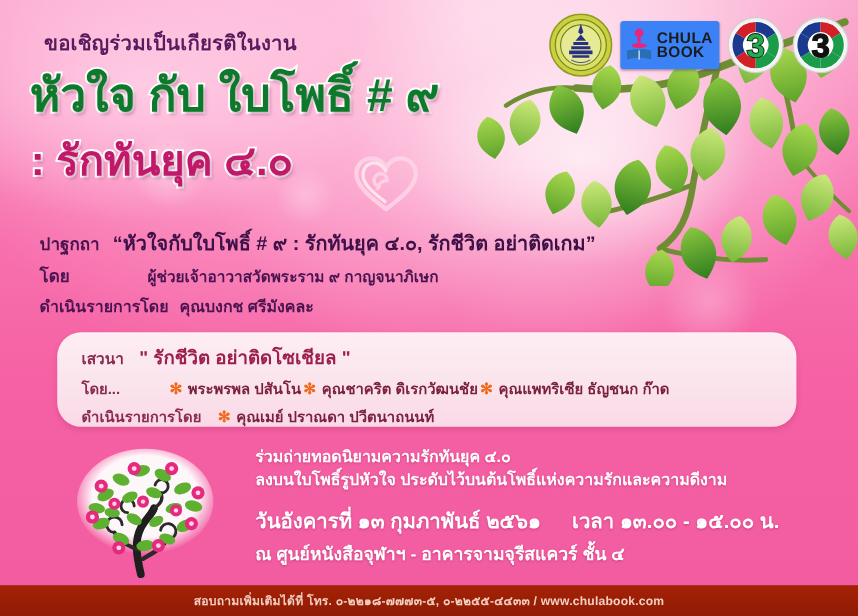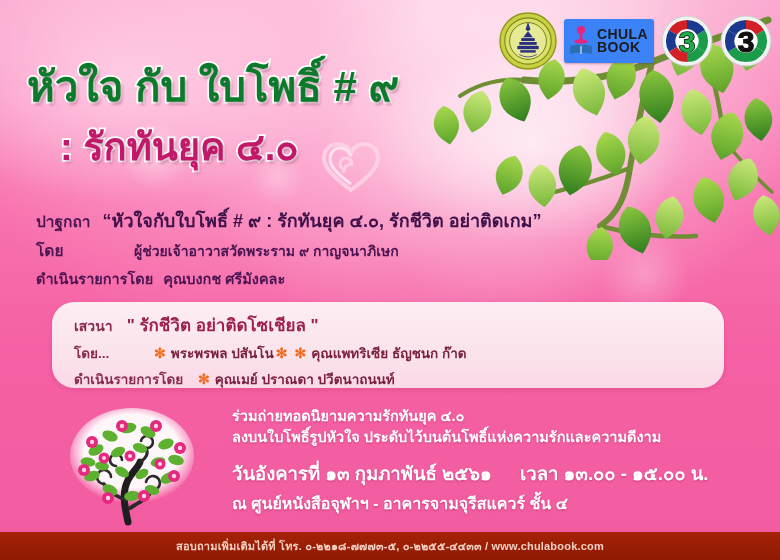--- a/index.html
+++ b/index.html
@@ -46,21 +46,21 @@
   .title-green {
     position:absolute; left:27px; top:66px;
     font-size:42px; font-weight:bold; line-height:1;
     color:#0b7a2a;
     -webkit-text-stroke:3.5px #ffffff;
     paint-order:stroke fill;
     text-shadow:2px 3px 3px rgba(120,20,70,.35);
     white-space:nowrap;
   }
   .title-magenta {
-    position:absolute; left:60px; top:128px;
+    position:absolute; left:28px; top:128px;
     font-size:38px; font-weight:bold; line-height:1;
     color:#c2186a;
     -webkit-text-stroke:3.5px #ffffff;
     paint-order:stroke fill;
     text-shadow:2px 3px 3px rgba(120,20,70,.3);
     white-space:nowrap;
   }
   .heart-deco {
     position:absolute; left:320px; top:140px; width:62px; height:54px;
     opacity:.92;
@@ -262,20 +262,21 @@
       <path d="M26,5 a21,21 0 0,0 -18,10 l8,5 a12,12 0 0,1 10,-6 Z" fill="#1b3a8f"></path>
       <path d="M8,15 a21,21 0 0,0 0,22 l8,-5 a12,12 0 0,1 0,-12 Z" fill="#1b3a8f"></path>
       <path d="M8,37 a21,21 0 0,0 18,10 l0,-9 a12,12 0 0,1 -10,-6 Z" fill="#1b9c4a"></path>
       <path d="M26,5 a21,21 0 0,1 18,10 l-8,5 a12,12 0 0,0 -10,-6 Z" fill="#d32027"></path>
       <path d="M44,15 a21,21 0 0,1 0,22 l-8,-5 a12,12 0 0,0 0,-12 Z" fill="#1b9c4a"></path>
       <path d="M44,37 a21,21 0 0,1 -18,10 l0,-9 a12,12 0 0,0 10,-6 Z" fill="#1b9c4a"></path>
       <text x="26" y="37" text-anchor="middle" font-family="'Liberation Sans',sans-serif" font-size="30" font-weight="bold" fill="#111" stroke="#111" stroke-width="1.2" paint-order="stroke">3</text>
     </svg>
   </div>
 
+  <div class="invite">ขอเชิญร่วมเป็นเกียรติในงาน</div>
 
   <div class="title-green">หัวใจ กับ ใบโพธิ์ # ๙</div>
   <div class="title-magenta">: รักทันยุค ๔.๐</div>
 
   <svg class="heart-deco" viewBox="0 0 62 54">
     <path d="M31,50 C12,36 4,27 4,18 C4,9 11,4 18,4 C24,4 29,8 31,13 C33,8 38,4 44,4 C51,4 58,9 58,18 C58,27 50,36 31,50 Z" fill="none" stroke="#ffd3e6" stroke-width="4"></path>
     <path d="M31,44 C16,33 10,26 10,19 C10,12 15,8 20,8 C25,8 29,12 31,16" fill="none" stroke="#ffe7f2" stroke-width="3"></path>
     <path d="M26,30 a6,6 0 1,1 6,-6 a9,9 0 0,0 -9,9" fill="none" stroke="#ffd3e6" stroke-width="3.2"></path>
   </svg>
 
@@ -297,20 +298,21 @@
   <div class="panel">
     <div class="panel-row">
       <span class="p-label">เสวนา</span>
       <span class="p-topic">" รักชีวิต อย่าติดโซเชียล "</span>
     </div>
     <div class="panel-row panel-row2">
       <span class="p-by">โดย...</span>
       <span class="ast">✻</span>
       <span class="p-name">พระพรพล ปสันโน</span>
       <span class="ast">✻</span>
+      <span class="p-name">คุณชาคริต ดิเรกวัฒนชัย</span>
       <span class="ast">✻</span>
       <span class="p-name">คุณแพทริเซีย ธัญชนก ก๊าด</span>
     </div>
     <div class="panel-row panel-row3">
       <span class="p-mc-label">ดำเนินรายการโดย</span>
       <span class="ast">✻</span>
       <span class="p-name">คุณเมย์ ปราณดา ปวีตนาถนนท์</span>
     </div>
   </div>
 

